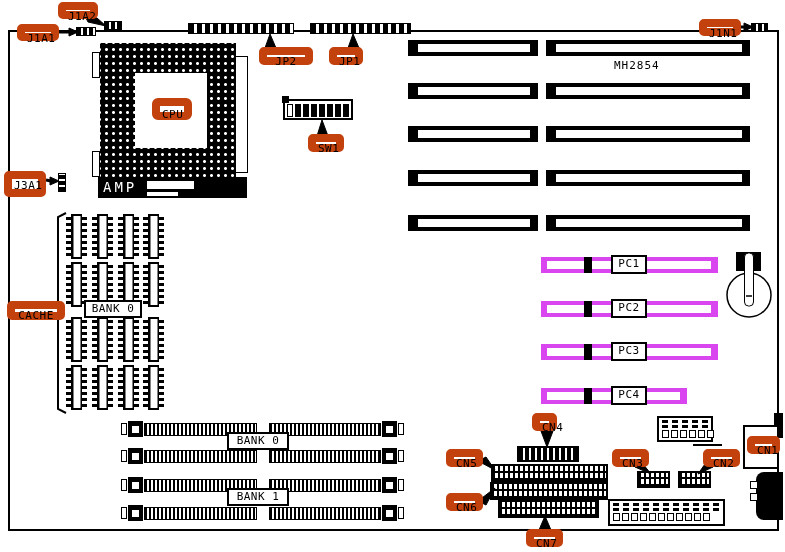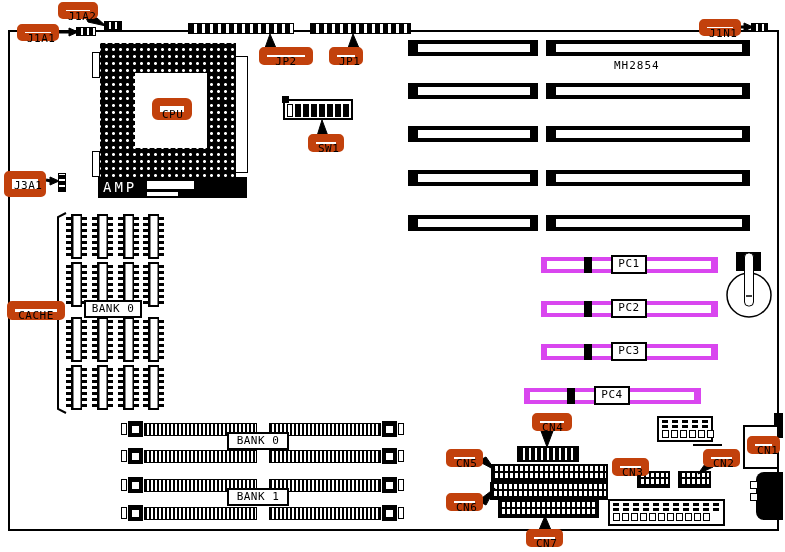--- a/index.html
+++ b/index.html
@@ -156,23 +156,23 @@
         <div class="pin-sq"></div>
       </div>
   </div>
 
   <div class="white-rect" style="left:743px;top:425px;width:36px;height:44px;border:2px solid #000;z-index:4;"></div>
   <div class="kb-conn" style="left:756px;top:472px;width:27px;height:48px;"></div>
   <div class="kb-conn" style="left:774px;top:413px;width:9px;height:25px;border-radius:0;"></div>
   <div class="kb-sq" style="left:750px;top:481px;"></div>
   <div class="kb-sq" style="left:750px;top:493px;"></div>
 
-  <div class="callout" style="left:532px;top:413px;width:40px;height:18px;">CN4</div>
+  <div class="callout" style="left:532px;top:413px;width:25px;height:18px;">CN4</div>
   <div class="callout" style="left:446px;top:449px;width:37px;height:18px;">CN5</div>
-  <div class="callout" style="left:612px;top:449px;width:37px;height:18px;margin-top:9px;">CN3</div>
+  <div class="callout" style="left:612px;top:449px;width:37px;height:18px;">CN3</div>
   <div class="callout" style="left:703px;top:449px;width:37px;height:18px;">CN2</div>
   <div class="callout" style="left:446px;top:493px;width:37px;height:18px;">CN6</div>
   <div class="callout" style="left:526px;top:529px;width:37px;height:18px;">CN7</div>
   <div class="callout" style="left:747px;top:436px;width:33px;height:18px;">CN1</div>
 
   <svg id="overlay" width="785" height="552" viewBox="0 0 785 552">
     <g stroke="#000" fill="#000">
       <polygon points="265,48 276,48 270,34"></polygon>
       <polygon points="348,48 359,48 353,34"></polygon>
       <polygon points="317,136 328,136 322,120"></polygon>
@@ -237,21 +237,21 @@
     <div class="pci-slot" style="left:541px;top:301px;width:177px;height:16px;">
       <div class="pci-inner"></div>
       <div class="pci-divider"></div>
       <div class="boxlabel pci-label">PC2</div>
     </div>
     <div class="pci-slot" style="left:541px;top:344px;width:177px;height:16px;">
       <div class="pci-inner"></div>
       <div class="pci-divider"></div>
       <div class="boxlabel pci-label">PC3</div>
     </div>
-    <div class="pci-slot" style="left:524px;top:388px;width:177px;height:16px;">
+    <div class="pci-slot" style="left:541px;top:388px;width:146px;height:16px;">
       <div class="pci-inner"></div>
       <div class="pci-divider"></div>
       <div class="boxlabel pci-label">PC4</div>
     </div>
     <div class="simm-slot" style="left:121px;top:421px;width:283px;">
       <div class="simm-tab"></div>
       <div class="simm-bracket"></div>
       <div class="simm-comb"></div>
       <div class="simm-gap"></div>
       <div class="simm-comb"></div>

